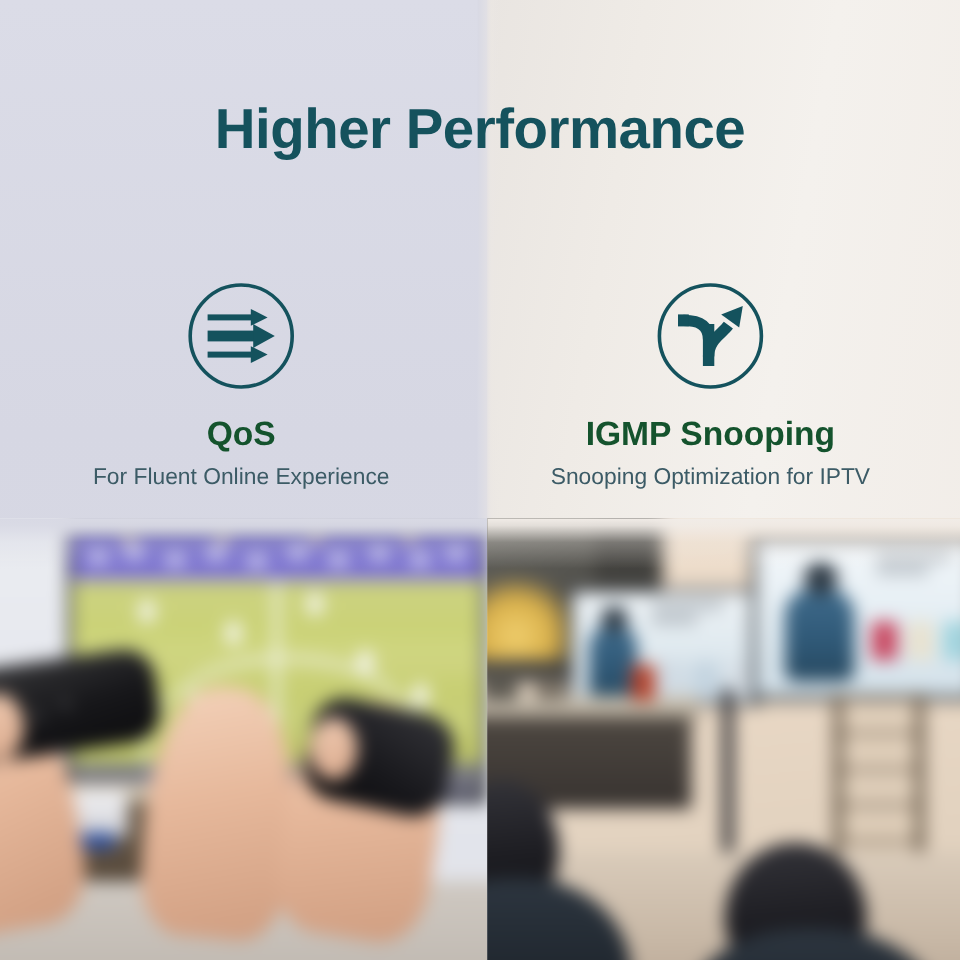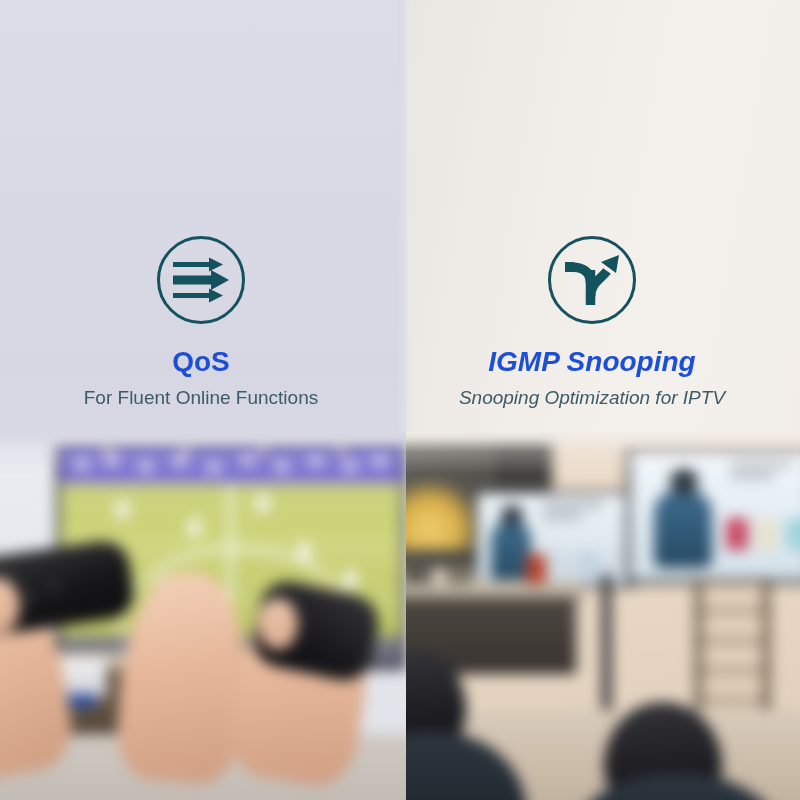--- a/index.html
+++ b/index.html
@@ -79,37 +79,37 @@
     display: flex;
     z-index: 6;
   }
   .feature {
     width: 50%;
     display: flex;
     flex-direction: column;
     align-items: center;
   }
   .feature.left  { transform: translateX(1px); }
-  .feature.right { transform: translateX(-8px); font-style: italic; }
+  .feature.right { transform: translateX(-8px); }
 
   .icon-circle {
     width: 88px;
     height: 88px;
     border: 3px solid #14525d;
     border-radius: 50%;
     display: flex;
     align-items: center;
     justify-content: center;
     box-sizing: border-box;
   }
   .icon-circle svg { display: block; }
 
   .feature-title {
     margin-top: 22px;
-    color: #1d4ed8;
+    color: #14532d;
     font-size: 28px;
     font-weight: bold;
     line-height: 32px;
     letter-spacing: 0px;
     white-space: nowrap;
   }
   .feature-desc {
     margin-top: 8px;
     color: #3c5b66;
     font-size: 19px;
@@ -529,20 +529,21 @@
 
         <div class="rs-fg-head" style="left:-6px;  top:248px; width:96px;  height:104px;"></div>
         <div class="rs-fg-shoulder" style="left:-40px; top:330px; width:190px; height:110px;"></div>
         <div class="rs-fg-head" style="left:228px; top:300px; width:118px; height:110px;"></div>
         <div class="rs-fg-shoulder" style="left:196px; top:372px; width:210px; height:96px;"></div>
       </div>
     </div>
   </div>
 
   <div class="headline">
+    <span class="line">Higher Performance</span>
   </div>
 
   <div class="features">
 
     <div class="feature left">
       <div class="icon-circle">
         <svg width="60" height="50" viewBox="0 0 60 50" aria-hidden="true">
           <g fill="#14525d">
 
             <rect x="2" y="7" width="40" height="5"></rect>
@@ -550,21 +551,21 @@
 
             <rect x="2" y="20.5" width="42" height="9"></rect>
             <polygon points="40,15 58,25 40,35"></polygon>
 
             <rect x="2" y="38" width="40" height="5"></rect>
             <polygon points="38,33.5 52,40.5 38,47.5"></polygon>
           </g>
         </svg>
       </div>
       <div class="feature-title">QoS</div>
-      <div class="feature-desc">For Fluent Online Functions</div>
+      <div class="feature-desc">For Fluent Online Experience</div>
     </div>
 
     <div class="feature right">
       <div class="icon-circle">
         <svg width="58" height="54" viewBox="0 0 58 54" aria-hidden="true">
           <g fill="none" stroke="#14525d" stroke-width="9.5" stroke-linecap="butt">
 
             <path d="M27.5 52 L27.5 17"></path>
 
             <path d="M27.5 30 C27.5 17, 18 14, 6.5 14"></path>

